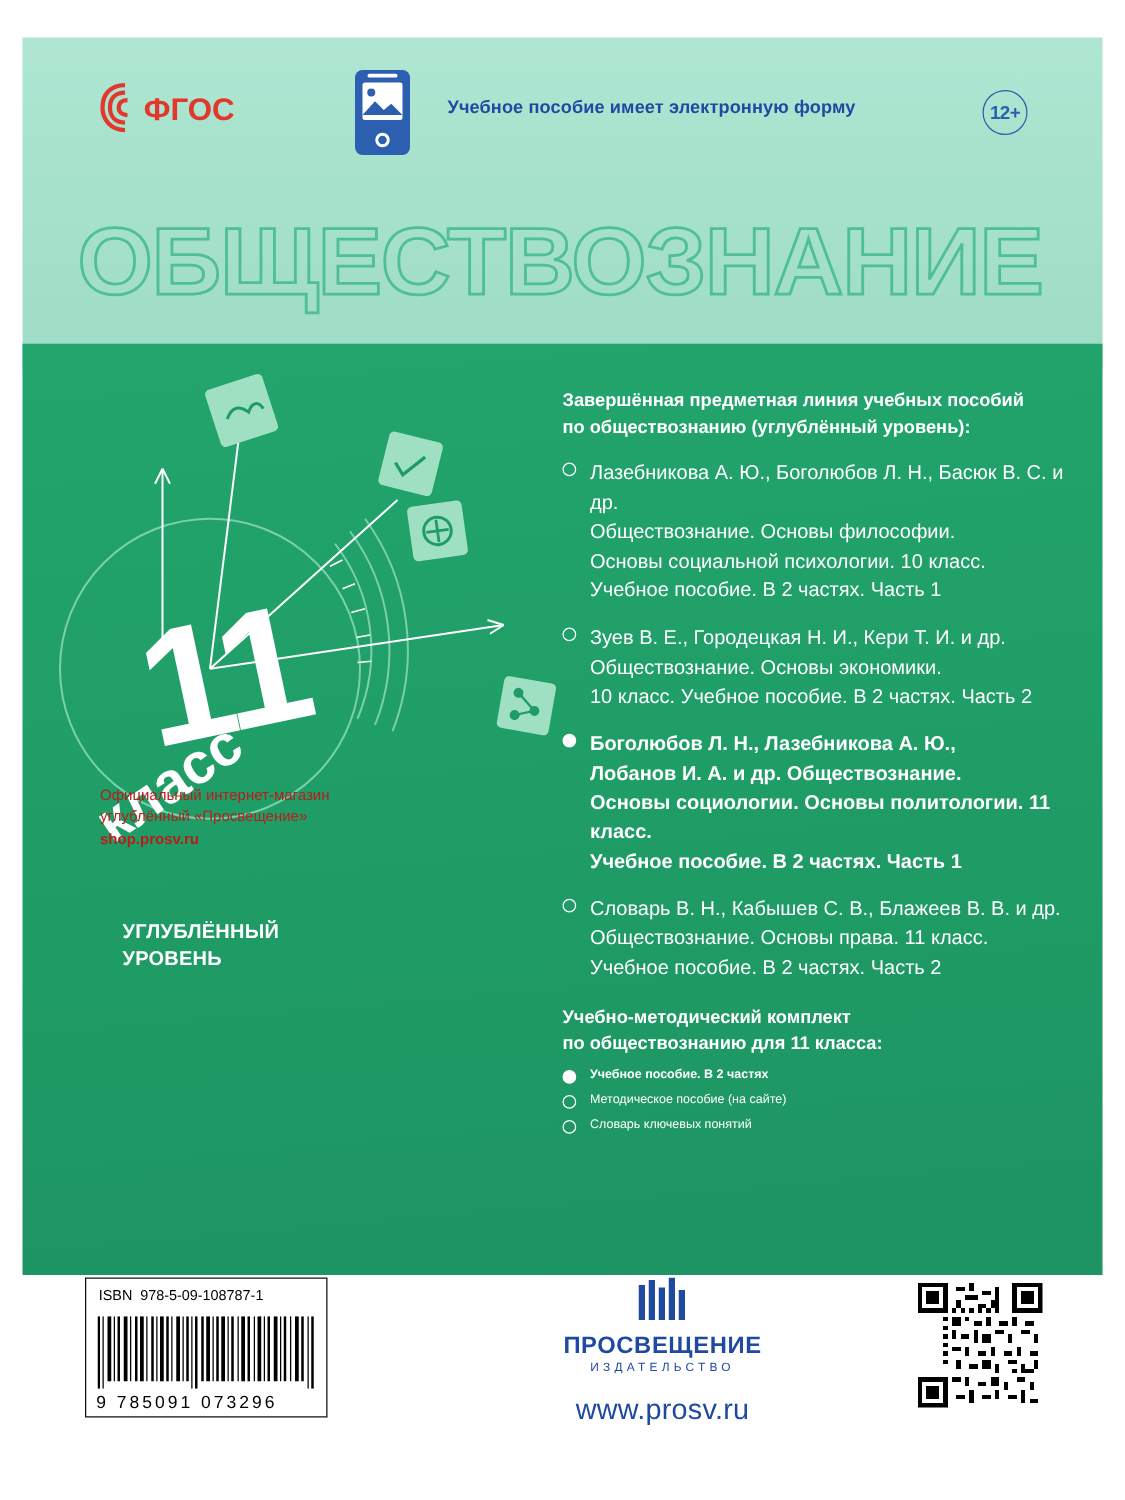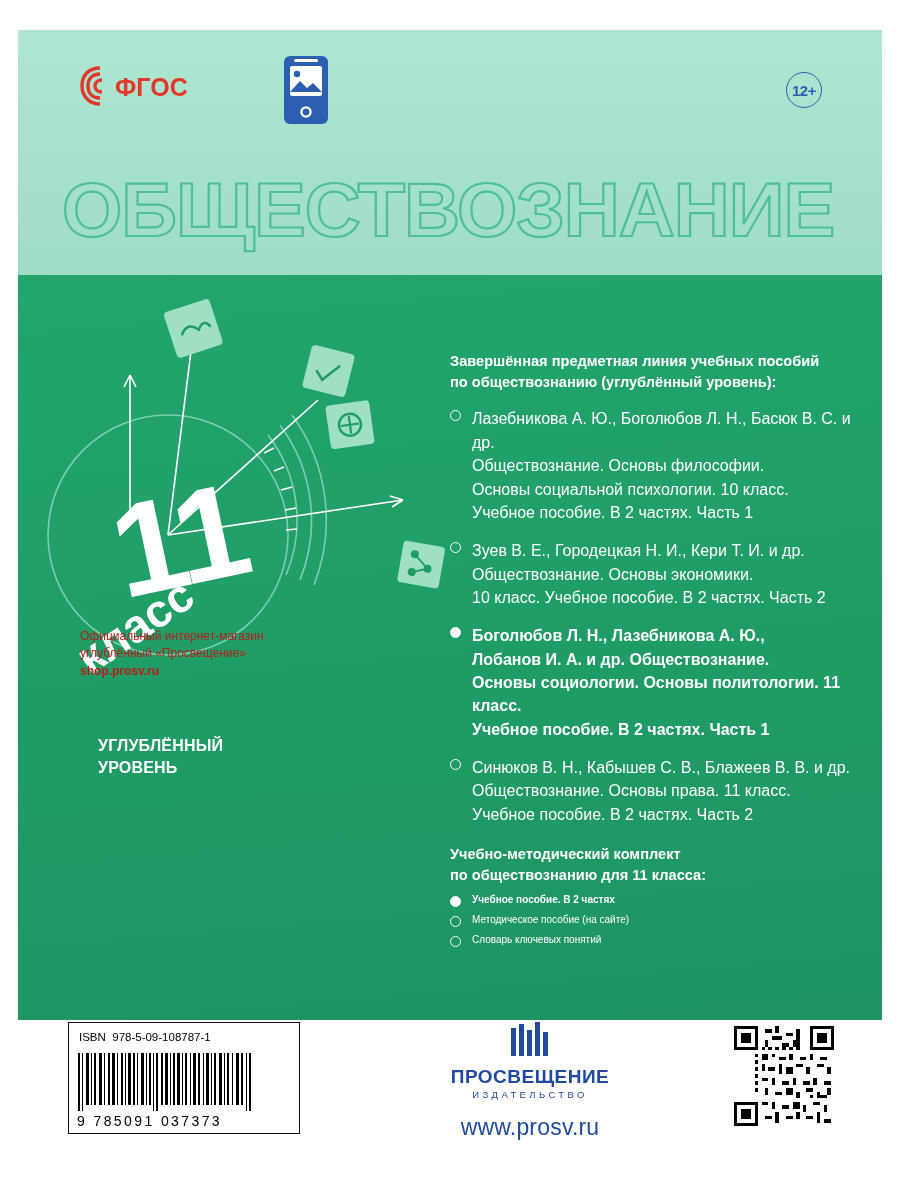--- a/index.html
+++ b/index.html
@@ -162,21 +162,20 @@
     left: 432px;
     top: 36px;
     width: 412px;
     color: #ffffff;
   }
   .rc-heading {
     font-size: 14.6px;
     font-weight: bold;
     line-height: 1.42;
     margin-bottom: 13px;
-    margin-top: 40px;
   }
   .series-item {
     position: relative;
     padding-left: 22px;
     margin-bottom: 13px;
     font-size: 16px;
     line-height: 1.46;
     margin-top: 15px;
   }
   .series-item .bullet {
@@ -237,21 +236,21 @@
     top: 1020px;
     width: 864px;
     height: 168px;
     background: #ffffff;
   }
 
   .barcode-box {
     position: absolute;
     left: 68px;
     top: 1022px;
-    width: 232px;
+    width: 194px;
     height: 112px;
     border: 1px solid #111;
     background: #fff;
     box-sizing: border-box;
   }
   .isbn-text {
     position: absolute;
     left: 10px;
     top: 8px;
     font-size: 11.5px;
@@ -337,20 +336,21 @@
       <svg width="60" height="72" viewBox="0 0 60 72" xmlns="http://www.w3.org/2000/svg">
         <rect x="8" y="2" width="44" height="68" rx="6" fill="#2d5fb0"></rect>
         <rect x="14" y="12" width="32" height="30" rx="2" fill="#ffffff"></rect>
         <circle cx="21" cy="20" r="3.2" fill="#2d5fb0"></circle>
         <path d="M14 38 L24 27 L31 34 L37 29 L46 38 Z" fill="#2d5fb0"></path>
         <rect x="18" y="5" width="24" height="3" rx="1.5" fill="#ffffff"></rect>
         <circle cx="30" cy="58" r="4.6" fill="none" stroke="#ffffff" stroke-width="2.4"></circle>
       </svg>
     </div>
 
+    <div class="eform-text">Учебное пособие имеет электронную форму</div>
 
     <div class="age-badge">12+</div>
 
     <div class="title-outline">ОБЩЕСТВОЗНАНИЕ</div>
   </div>
 
   <div class="green-panel">
 
     <div class="deco">
       <svg width="430" height="500" viewBox="0 0 430 500" xmlns="http://www.w3.org/2000/svg">
@@ -435,21 +435,21 @@
       <div class="series-item current">
         <span class="bullet"></span>
         <span>Боголюбов Л. Н., Лазебникова А. Ю.,</span><br>
         <span>Лобанов И. А. и др. Обществознание.</span><br>
         <span>Основы социологии. Основы политологии. 11 класс.</span><br>
         <span>Учебное пособие. В 2 частях. Часть 1</span>
       </div>
 
       <div class="series-item">
         <span class="bullet"></span>
-        <span>Синюков В. Н., Кабышев С. В., Блажеев В. В. и др.</span><br>
+        <span>Словарь В. Н., Кабышев С. В., Блажеев В. В. и др.</span><br>
         <span>Обществознание. Основы права. 11 класс.</span><br>
         <span>Учебное пособие. В 2 частях. Часть 2</span>
       </div>
 
       <div class="kit-heading">
         <span>Учебно-методический комплект</span><br>
         <span>по обществознанию для 11 класса:</span>
       </div>
 
       <div class="kit-item strong">
@@ -520,21 +520,21 @@
             <rect x="146" y="0" width="1" height="52"></rect>
           <rect x="149" y="0" width="2" height="52"></rect>
             <rect x="154" y="0" width="1" height="52"></rect>
           <rect x="158" y="0" width="3" height="52"></rect>
             <rect x="163" y="0" width="2" height="52"></rect>
           <rect x="168" y="0" width="1" height="58"></rect>
             <rect x="171" y="0" width="2" height="58"></rect>
         </g>
       </svg>
     </div>
-    <div class="barcode-digits">9 785091 037373</div>
+    <div class="barcode-digits">9 785091 073296</div>
   </div>
 
   <div class="publisher">
     <div class="pub-mark">
       <svg width="42" height="40" viewBox="0 0 42 40" xmlns="http://www.w3.org/2000/svg">
         <g fill="#1f4aa0">
           <rect x="2" y="6" width="5" height="28"></rect>
           <rect x="10" y="2" width="5" height="32"></rect>
           <rect x="18" y="8" width="5" height="26"></rect>
           <rect x="26" y="0" width="5" height="34"></rect>

